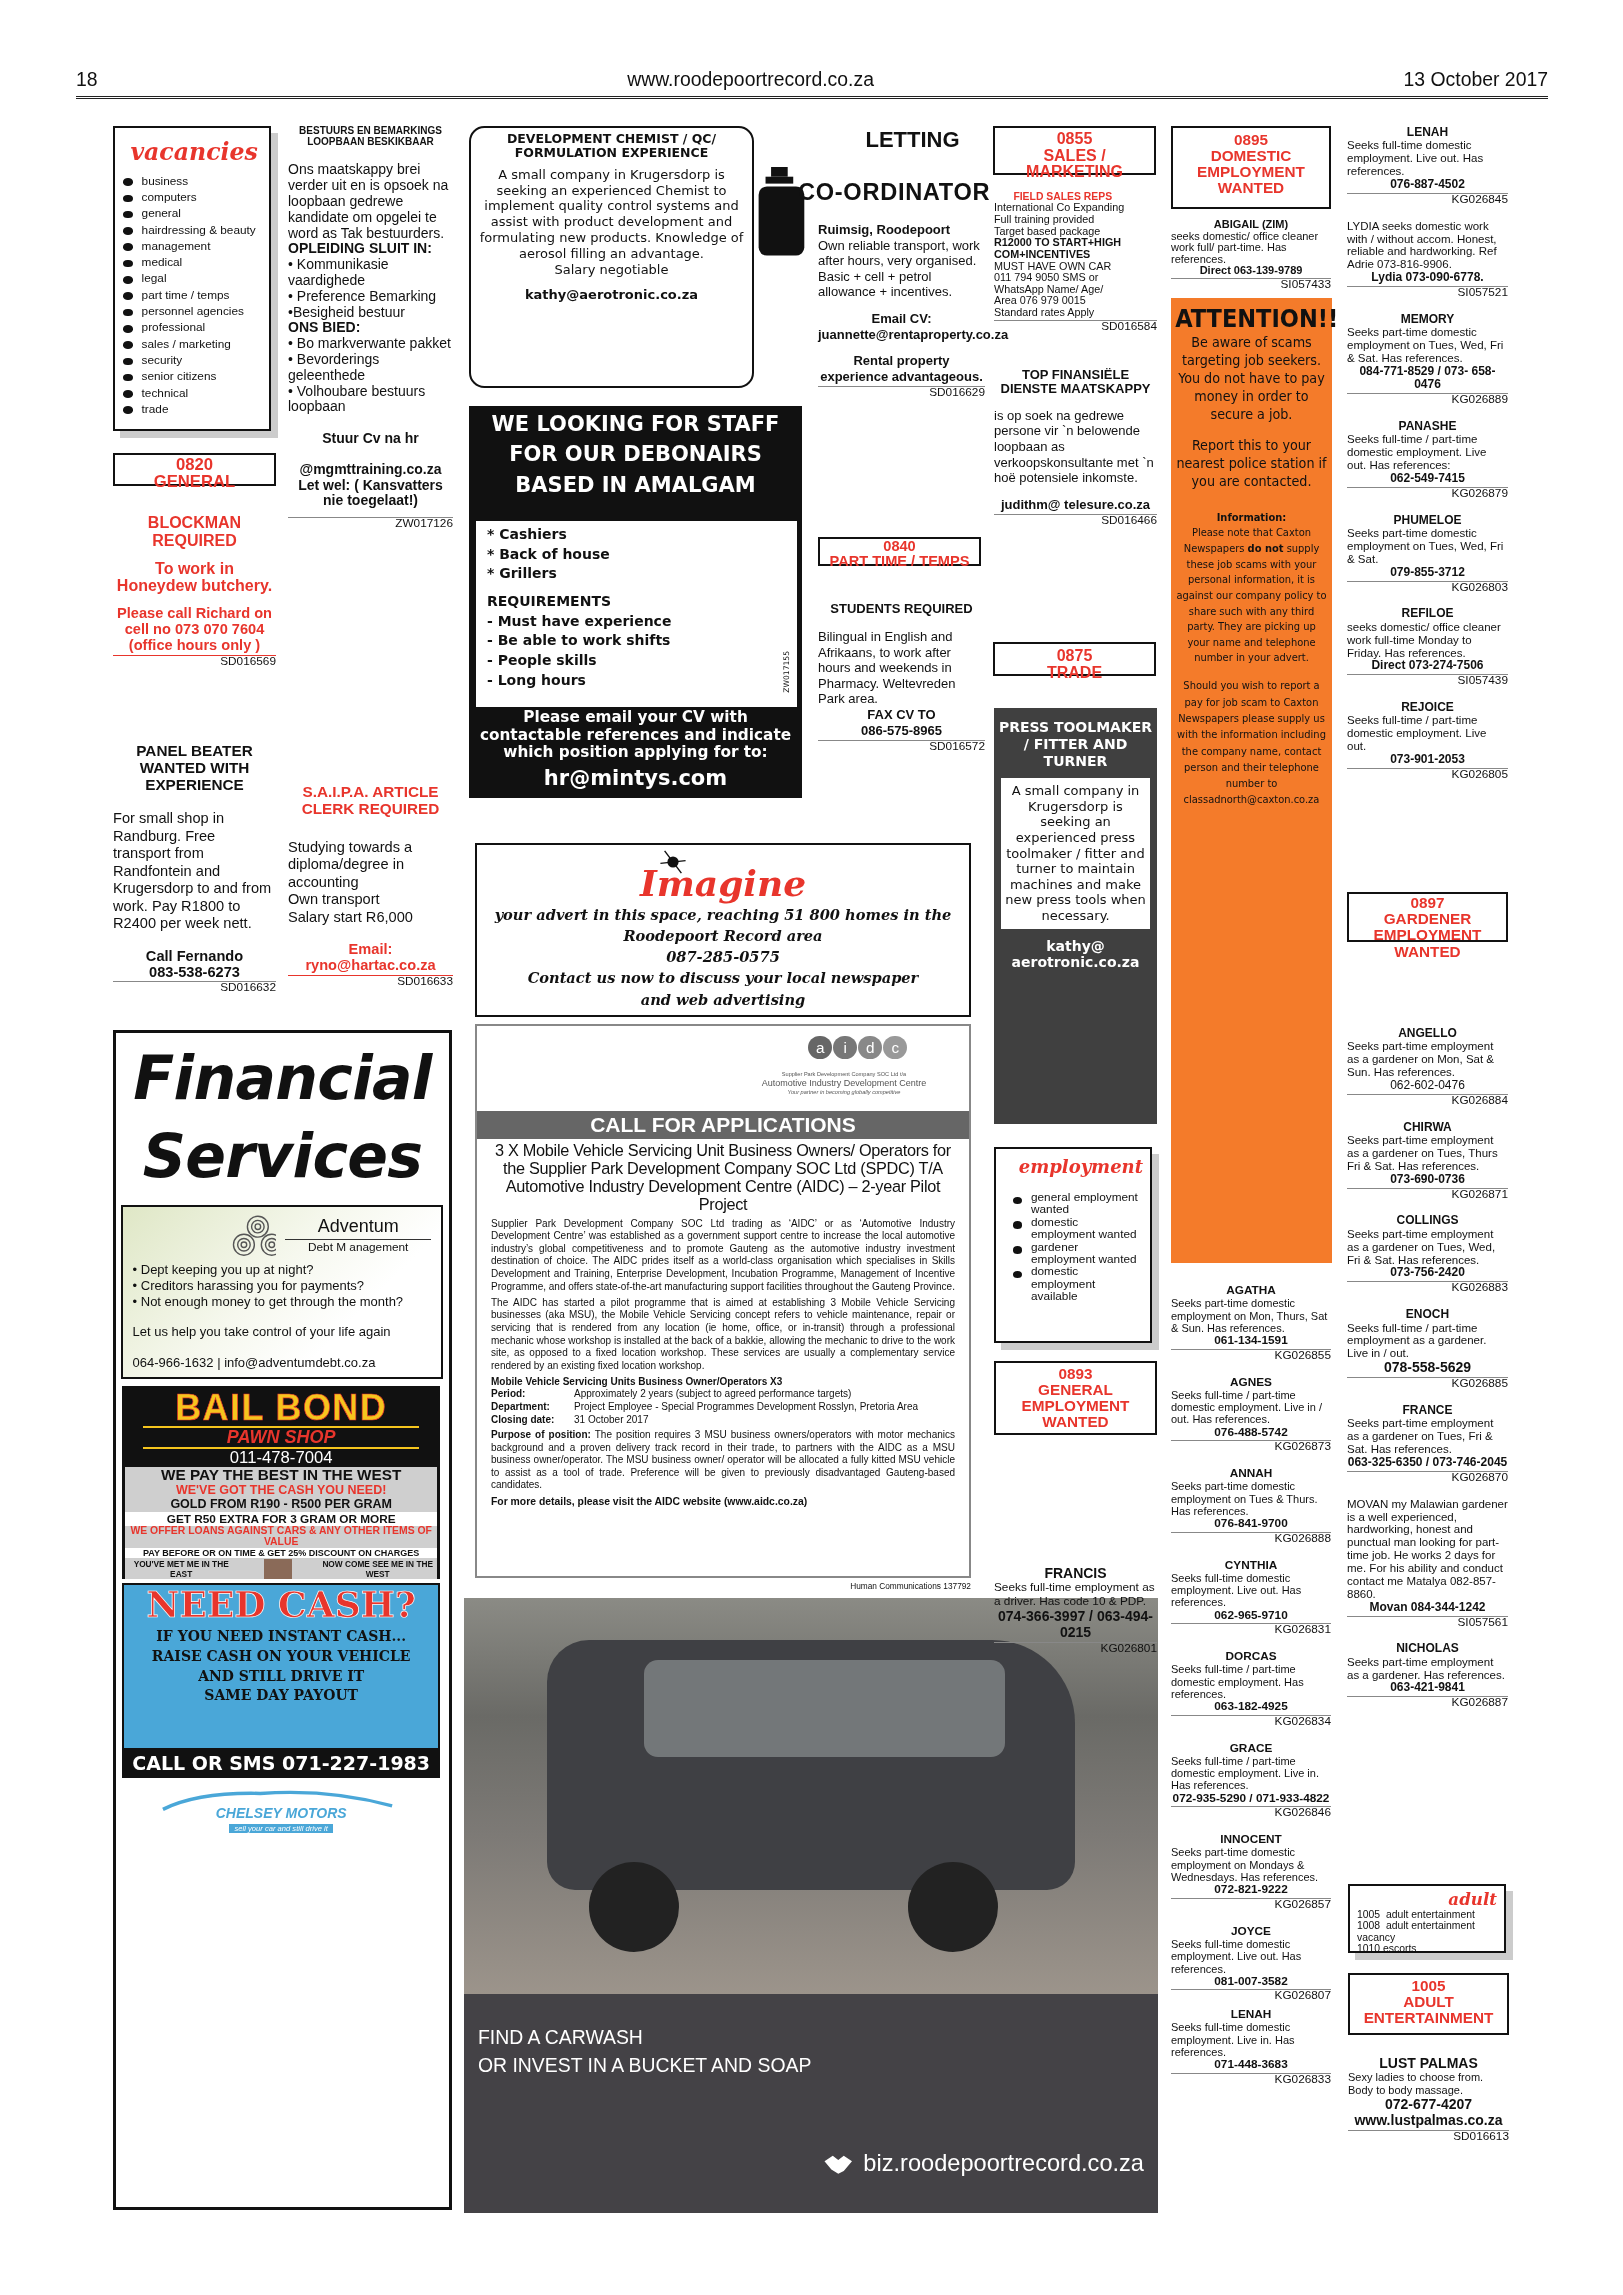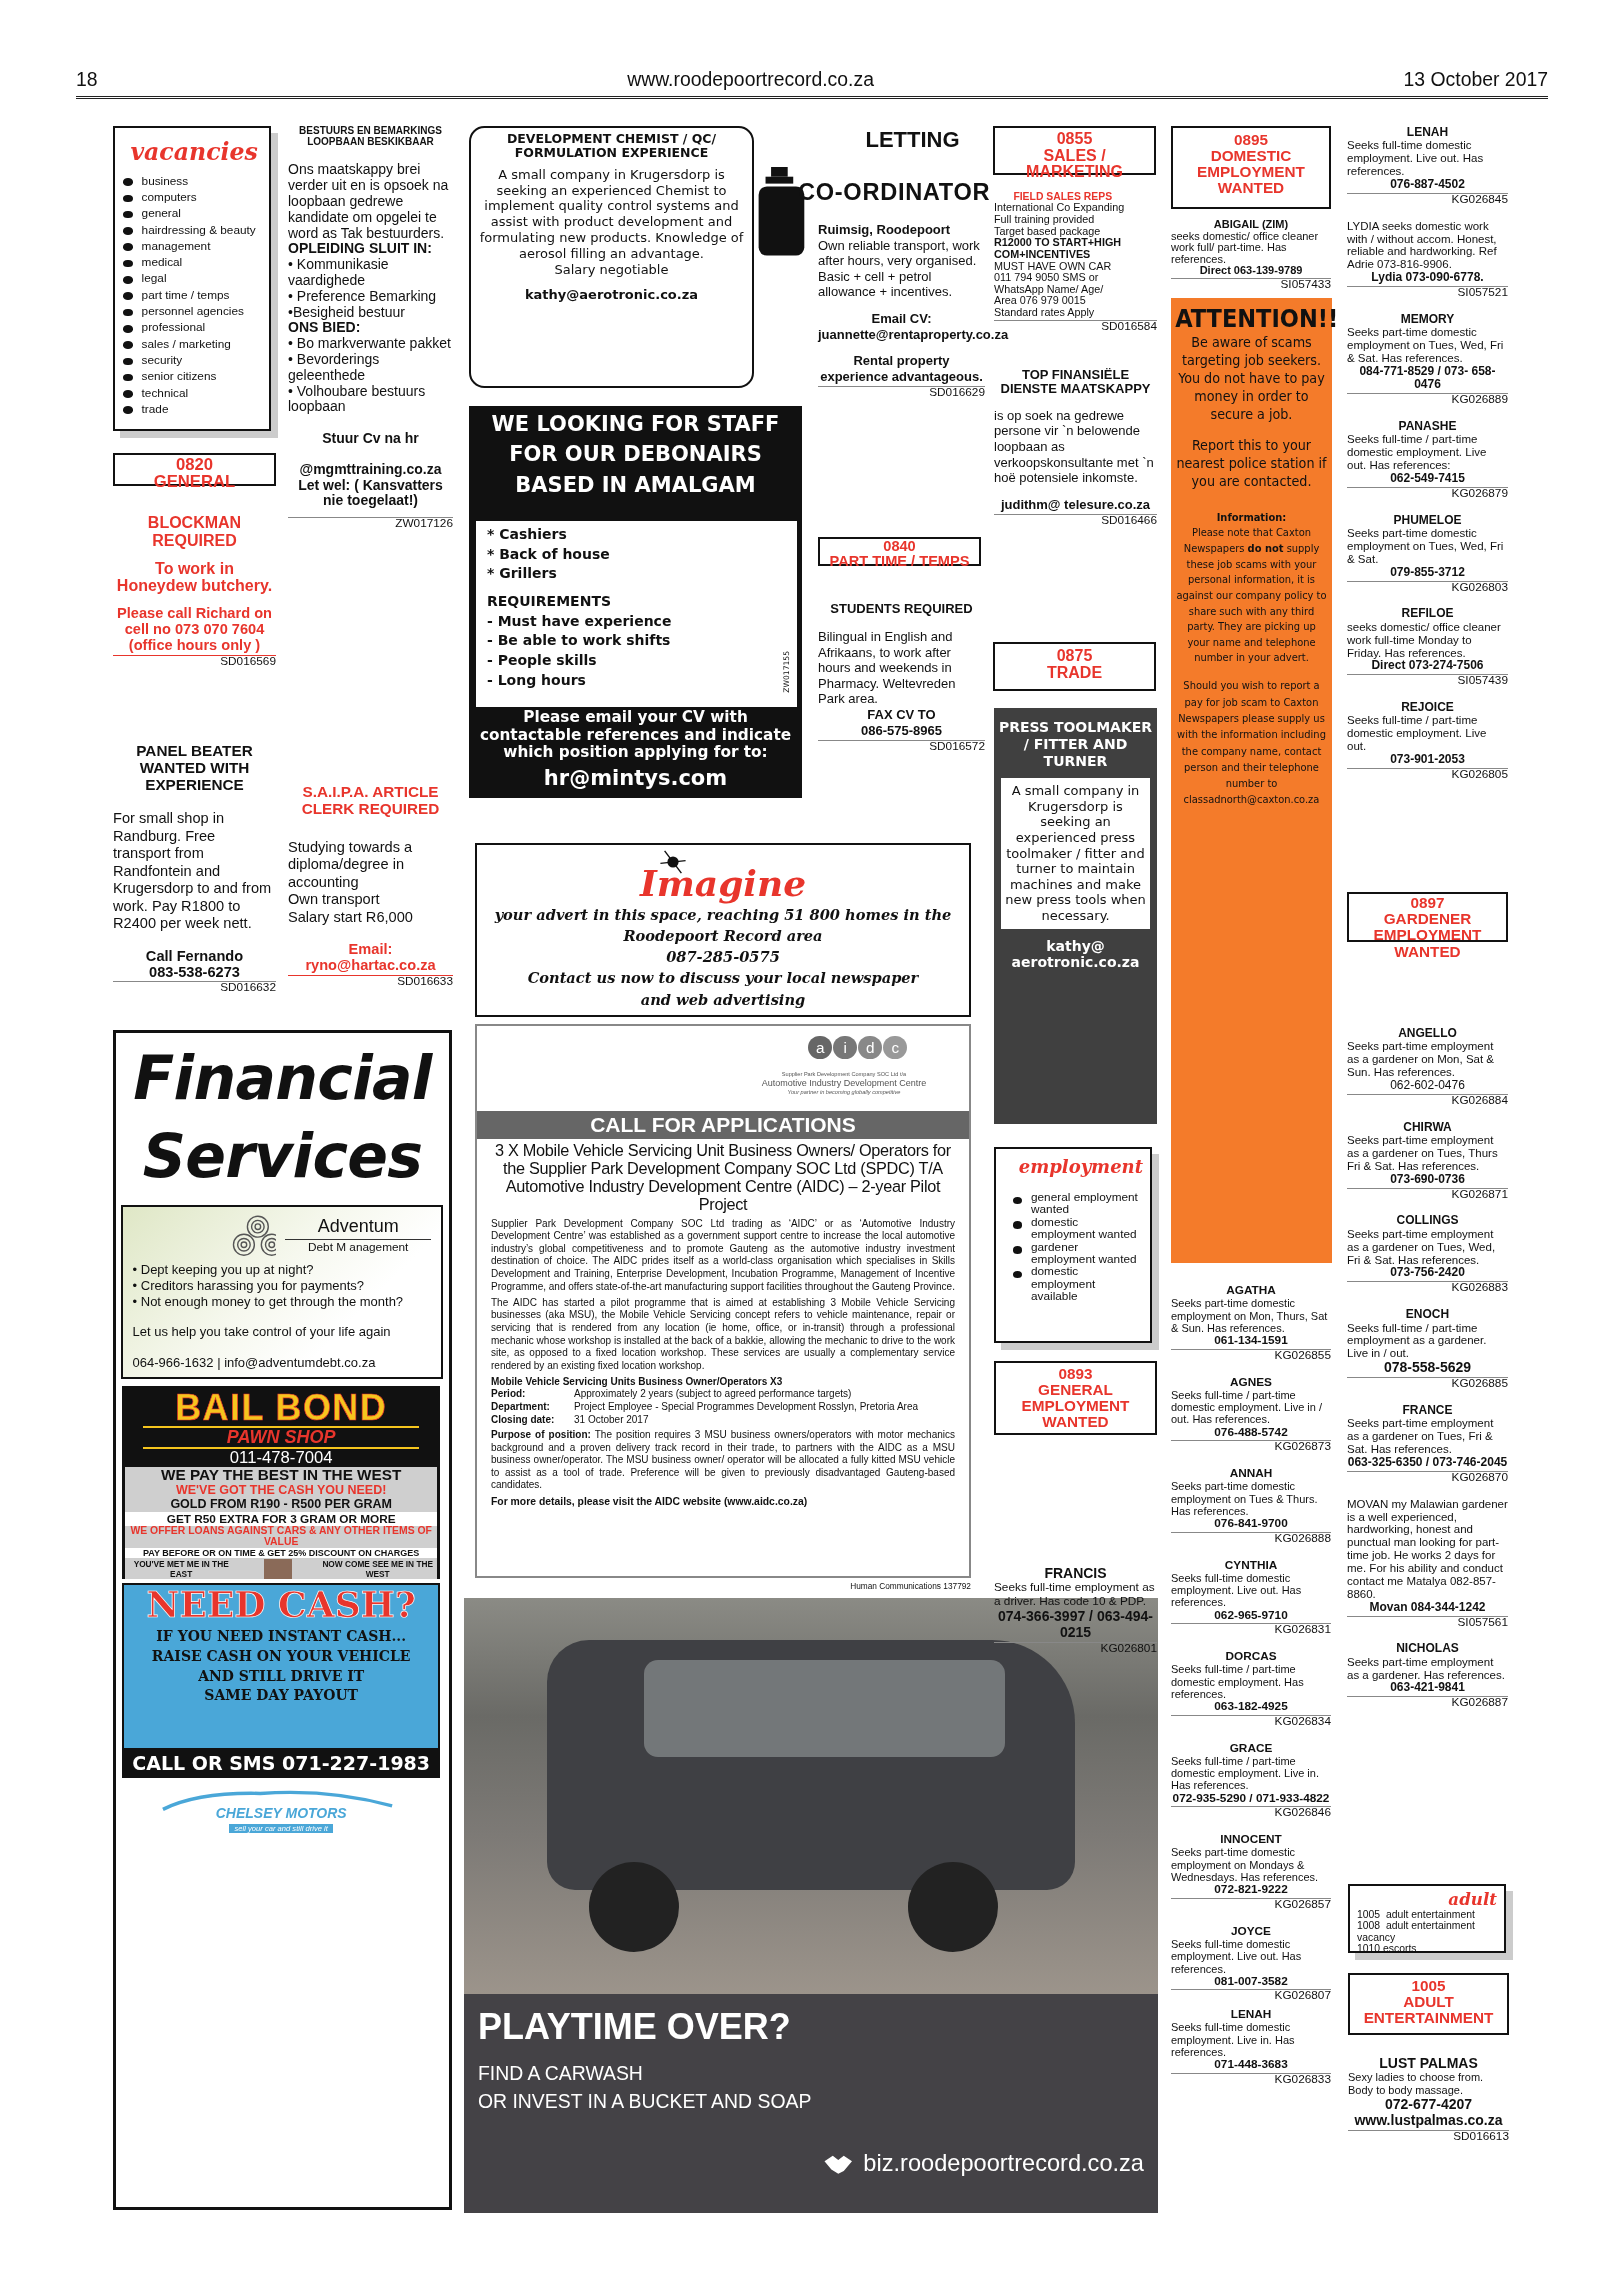--- a/index.html
+++ b/index.html
@@ -304,21 +304,20 @@
 </div>
 <div class="abs" style="left:475px;top:1581px;width:496px;text-align:right;font-size:8.3px">Human Communications 137792</div>
 
 <div class="abs" style="left:464px;top:1598px;width:694px;height:396px;background:linear-gradient(180deg,#8b8b85 0%,#6a6a66 30%,#7d7a76 60%,#9c948b 100%);overflow:hidden">
   <div style="position:absolute;left:83px;top:42px;width:528px;height:250px;background:#3f4044;border-radius:42px 83px 28px 28px"></div>
   <div style="position:absolute;left:180px;top:62px;width:361px;height:97px;background:#8a8e90;border-radius:14px;opacity:.7"></div>
   <div style="position:absolute;left:125px;top:264px;width:90px;height:90px;background:#222;border-radius:50%"></div>
   <div style="position:absolute;left:444px;top:264px;width:90px;height:90px;background:#222;border-radius:50%"></div>
 </div>
 <div class="abs" style="left:464px;top:1994px;width:694px;height:219px;background:#444246;color:#fff;padding:15.3px 14px">
-  <div class="b" style="font-size:36px;line-height:1;font-family:'Liberation Sans Narrow','Liberation Sans',sans-serif">PLAYTIME OVER?</div>
   <div style="font-size:19.4px;margin-top:14px;line-height:1.45">FIND A CARWASH</div>
   <div style="font-size:19.4px;line-height:1.45">OR INVEST IN A BUCKET AND SOAP</div>
   <div style="position:absolute;right:14px;top:156px;display:flex;align-items:center;gap:9.7px">
     <svg width="30.5" height="22" viewBox="0 0 44 32">
         <path d="M2 12 L14 4 L22 10 L30 4 L42 12 L30 26 L22 30 L12 24 Z" fill="#fff"></path>
       </svg>
     <span style="font-size:23.6px">biz.roodepoortrecord.co.za</span>
   </div>
 </div>
 
@@ -342,21 +341,21 @@
       <div>Standard rates Apply</div>
     </div>
   <div class="ref">SD016584</div>
 </div>
 <div class="abs" style="left:994px;top:368px;width:163px;font-size:13px;line-height:1.2">
   <div class="ctr b" style="line-height:1.05">TOP FINANSIËLE DIENSTE MAATSKAPPY</div>
   <div style="margin-top:12.5px">is op soek na gedrewe persone vir `n belowende loopbaan as verkoopskonsultante met `n hoë potensiele inkomste.</div>
   <div class="ctr b" style="margin-top:11px">judithm@ telesure.co.za</div>
   <div class="ref">SD016466</div>
 </div>
-<div class="abs sect" style="left:993px;top:642px;width:163px;height:49px;font-size:16px;padding-top:4.2px">
+<div class="abs sect" style="left:993px;top:642px;width:163px;height:34px;font-size:16px;padding-top:4.2px">
   <div>0875</div>
   <div>TRADE</div>
 </div>
 <div class="abs" style="left:994px;top:708px;width:163px;height:416px;background:#404040;color:#fff;text-align:center;font-family:'DejaVu Sans',sans-serif">
   <div class="b" style="font-size:14px;line-height:1.2;padding-top:11px">PRESS TOOLMAKER / FITTER AND TURNER</div>
   <div style="background:#fff;color:#111;margin:8.3px 7px;font-size:13px;line-height:1.2;padding:5.6px 4.2px">A small company in Krugersdorp is seeking an experienced press toolmaker / fitter and turner to maintain machines and make new press tools when necessary.</div>
   <div class="b" style="font-size:14px;line-height:1.2">kathy@ aerotronic.co.za</div>
 </div>
 <div class="abs box shadow" style="left:994px;top:1147px;width:158px;height:196px;padding:7px 7px">
   <div class="red script" style="font-size:18px;text-align:right">employment</div>

